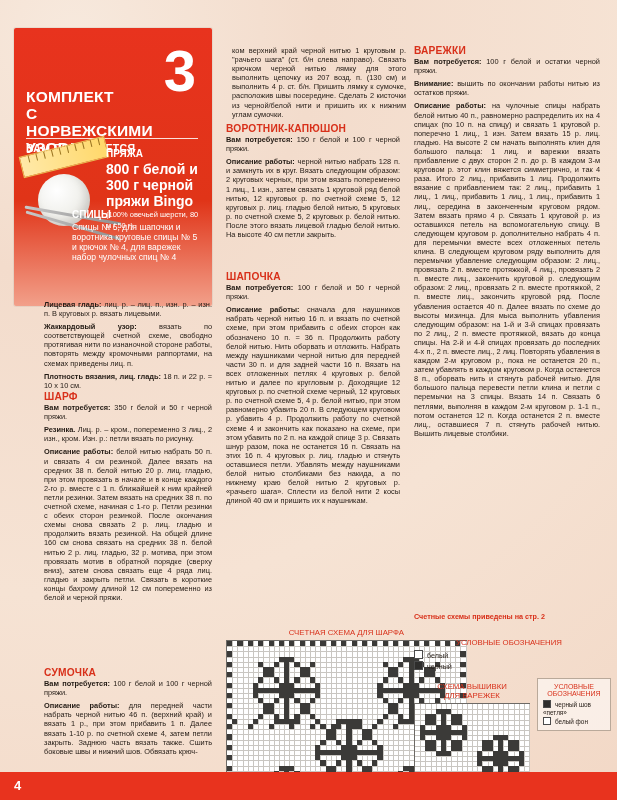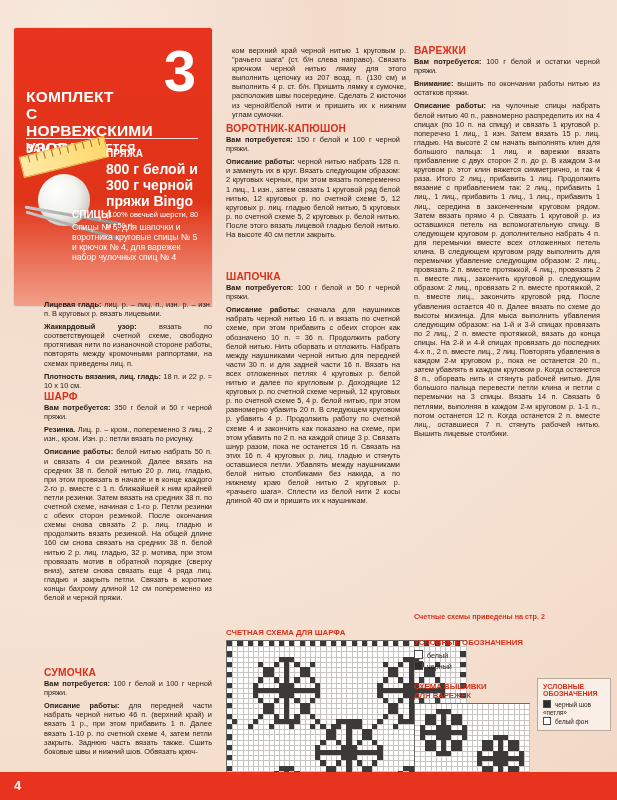--- a/index.html
+++ b/index.html
@@ -67,21 +67,21 @@
   .needle-stick{
     position:absolute;width:98px;height:3px;background:linear-gradient(90deg,#c8c8c8,#8d8d8d);
     border-radius:2px;
   }
   
   .col{position:absolute;font-size:7.4px;line-height:9.1px;text-align:justify;}
   .sec-h{color:#d8301a;font-weight:bold;font-size:10.2px;margin:0 0 2px 0;letter-spacing:.2px;}
   p{margin:0 0 4px 0;}
   .b{font-weight:bold;}
   
-  .chart-title{color:#d8301a;font-weight:bold;font-size:7.8px;margin-bottom:3px;}
+  .chart-title{color:#d8301a;font-weight:normal;font-size:7.8px;margin-bottom:3px;text-align:center;}
   .grid{
     display:grid;background:#fff;border:1px solid #6d6a66;
   }
   .cell{width:100%;height:100%;border-right:1px solid #c9c6c1;border-bottom:1px solid #c9c6c1;}
   .cell.on{background:#3b3a38;}
   .legend{font-size:7.2px;line-height:10px;}
   .legend .sw{display:inline-block;width:7px;height:7px;border:1px solid #4a4a4a;margin-right:4px;vertical-align:-1px;}
   .legend .sw.black{background:#2e2d2c;}
   .legend .sw.white{background:#fff;}
   .legend-box{

